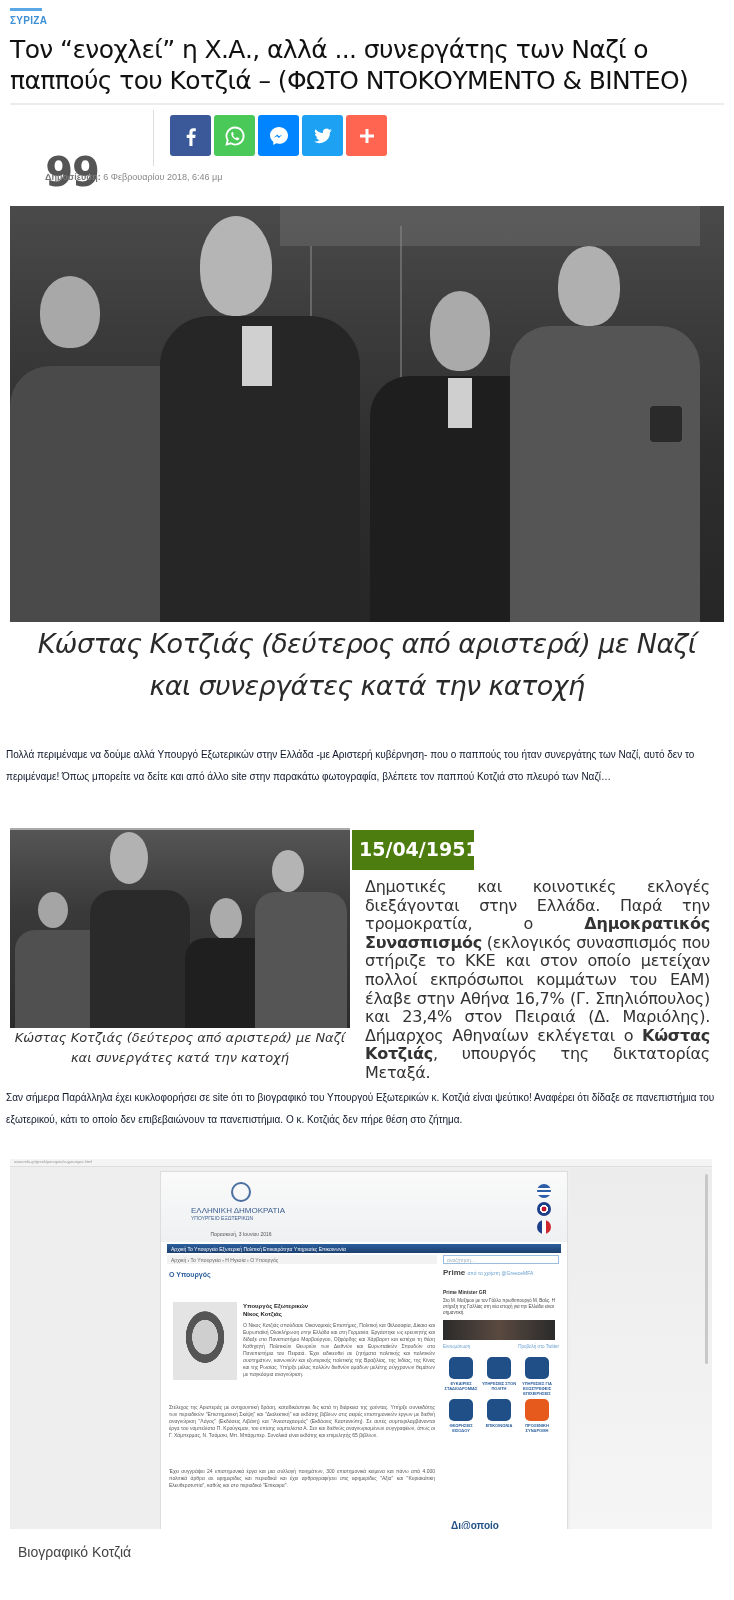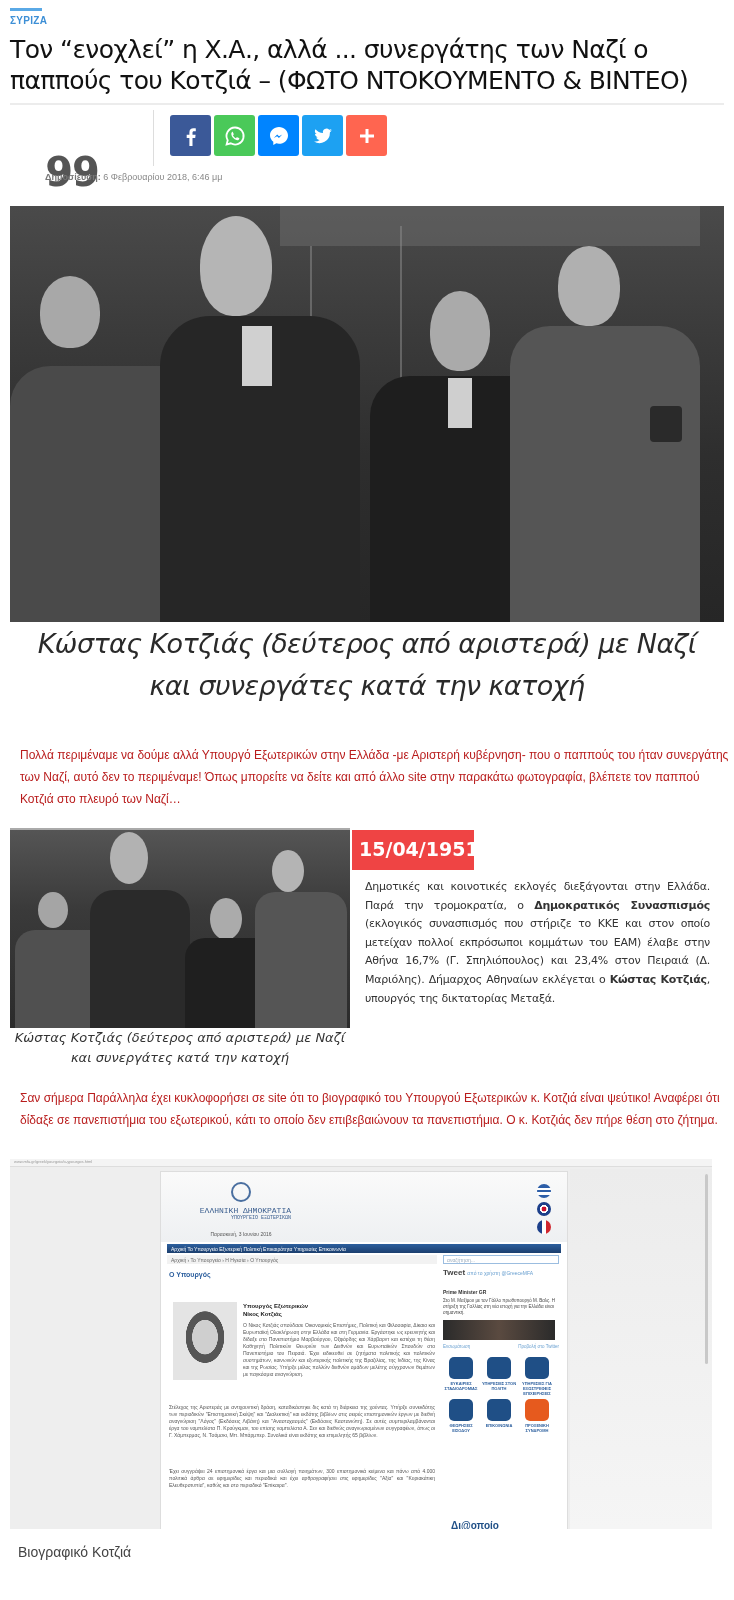--- a/index.html
+++ b/index.html
@@ -23,33 +23,33 @@
   .published { position: absolute; left: 10px; top: 172px; font-size: 9px; color: #888; margin-left: 35px; }
   .published b { color: #777; }
 
   .hero { position: absolute; left: 10px; top: 206px; width: 714px; height: 416px; overflow: hidden;
           background: linear-gradient(180deg, #4a4a4a 0%, #3b3b3b 30%, #2e2e2e 60%, #262626 100%); }
   .hero .bg-win { position: absolute; background: #555; opacity: 0.55; }
   .person { position: absolute; }
   .hero-caption-area { position: absolute; left: 10px; top: 622px; width: 714px; height: 95px; background: #fff; }
   .hero-cap { position: absolute; left: 0; width: 714px; text-align: center; font-size: 27px; font-style: italic; color: #2a2a2a; font-family: "DejaVu Sans", sans-serif; letter-spacing: -0.6px; }
 
-  .para { position: absolute; left: 20px; width: 714px; font-size: 12px; line-height: 22px; color: #b91c1c; }
+  .para { position: absolute; left: 6px; width: 714px; font-size: 10px; line-height: 22px; color: #0f172a; }
 
   .photo2 { position: absolute; left: 10px; top: 828px; width: 340px; height: 200px; overflow: hidden; background: linear-gradient(180deg,#555 0%,#3a3a3a 40%,#2b2b2b 100%); border-top: 2px solid #aaa; }
   .photo2-cap { position: absolute; left: 10px; top: 1028px; width: 340px; text-align: center; font-size: 13px; font-style: italic; color: #333; line-height: 20px; font-family: "DejaVu Sans", sans-serif; }
-  .date-badge { position: absolute; left: 352px; top: 830px; width: 122px; height: 40px; background: #ef4444; color: #fff; font-size: 19px; font-weight: bold; padding: 8px 0 0 7px; font-family: "DejaVu Sans", sans-serif; }
-  .side-text { position: absolute; left: 365px; top: 878px; width: 345px; font-size: 11px; line-height: 18.6px; color: #333; text-align: justify; font-family: "DejaVu Sans", sans-serif; letter-spacing: -0.25px; }
+  .date-badge { position: absolute; left: 352px; top: 830px; width: 122px; height: 40px; background: #4d7c0f; color: #fff; font-size: 19px; font-weight: bold; padding: 8px 0 0 7px; font-family: "DejaVu Sans", sans-serif; }
+  .side-text { position: absolute; left: 365px; top: 878px; width: 345px; font-size: 16px; line-height: 18.6px; color: #333; text-align: justify; font-family: "DejaVu Sans", sans-serif; letter-spacing: -0.25px; }
 
   .shot { position: absolute; left: 10px; top: 1159px; width: 702px; height: 370px; background: #eeeeee; overflow: hidden; }
   .shot .urlbar { position: absolute; left: 0; top: 0; width: 702px; height: 8px; background: #f4f4f4; border-bottom: 1px solid #ddd; font-size: 4px; color: #999; padding-left: 4px; }
   .shot .page { position: absolute; left: 150px; top: 12px; width: 408px; height: 360px; background: #fff; border: 1px solid #ddd; }
   .shot .hdr { position: absolute; left: 0; top: 0; width: 406px; height: 70px; background: linear-gradient(180deg,#fafafa,#eef0f2); }
   .shot .emblem { position: absolute; left: 70px; top: 10px; width: 20px; height: 20px; border: 2px solid #4a6fa0; border-radius: 50%; }
-  .shot .ministry { position: absolute; left: 30px; top: 34px; width: 100px; text-align: right; font-size: 8px; color: #3b5e8f; font-family: Liberation Mono, monospace; }
+  .shot .ministry { position: absolute; left: 30px; top: 34px; width: 100px; text-align: left; font-size: 8px; color: #3b5e8f; font-family: Liberation Sans, sans-serif; }
   .shot .ministry small { display: block; font-size: 5px; }
   .shot .sdate { position: absolute; left: 30px; top: 59px; width: 100px; text-align: center; font-size: 5px; color: #555; }
   .shot .nav { position: absolute; left: 6px; top: 72px; width: 394px; height: 9px; background: linear-gradient(180deg,#2c5f9e,#1c3f6e); font-size: 5px; color: #fff; padding: 2px 4px; white-space: nowrap; overflow: hidden; }
   .shot .crumb { position: absolute; left: 6px; top: 83px; width: 270px; height: 9px; background: #f2f2f2; font-size: 5px; color: #666; padding: 2px 4px; }
   .shot .search { position: absolute; left: 282px; top: 83px; width: 116px; height: 9px; border: 1px solid #9bbde0; font-size: 5px; color: #9ab; padding: 1px 3px; }
   .shot .h-min { position: absolute; left: 8px; top: 99px; font-size: 7px; font-weight: bold; color: #2c5f9e; }
   .shot .photo-min { position: absolute; left: 12px; top: 130px; width: 64px; height: 78px; background: radial-gradient(ellipse at 50% 45%, #cfcfcf 0 28%, #555 29% 42%, #e4e4e4 43%); }
   .shot .bio-title { position: absolute; left: 82px; top: 130px; font-size: 6px; font-weight: bold; color: #222; line-height: 8px; }
   .shot .bio { position: absolute; font-size: 5px; line-height: 7px; color: #555; text-align: justify; }
   .shot .sidebar { position: absolute; left: 282px; top: 96px; width: 116px; }
@@ -187,21 +187,21 @@
     <div class="photo-min"></div>
     <div class="bio-title">
       <div>Υπουργός Εξωτερικών</div>
       <div>Νίκος Κοτζιάς</div>
     </div>
     <div class="bio" style="left:82px;top:150px;width:192px;">Ο Νίκος Κοτζιάς σπούδασε Οικονομικές Επιστήμες, Πολιτική και Φιλοσοφία, Δίκαιο και Ευρωπαϊκή Ολοκλήρωση στην Ελλάδα και στη Γερμανία. Εργάστηκε ως ερευνητής και δίδαξε στο Πανεπιστήμιο Μαρβούργου, Οξφόρδης και Χάρβαρντ και κατέχει τη θέση Καθηγητή Πολιτικών Θεωριών των Διεθνών και Ευρωπαϊκών Σπουδών στο Πανεπιστήμιο του Πειραιά. Έχει ειδικευθεί σε ζητήματα πολιτικής και πολιτικών συστημάτων, κοινωνιών και εξωτερικής πολιτικής της Βραζιλίας, της Ινδίας, της Κίνας και της Ρωσίας. Υπήρξε μέλος πολλών διεθνών ομάδων μελέτης σύγχρονων θεμάτων με παγκόσμια αναγνώριση.</div>
     <div class="bio" style="left:8px;top:232px;width:266px;">Στέλεχος της Αριστεράς με αντιχουντική δράση, καταδικάστηκε δις κατά τη διάρκεια της χούντας. Υπήρξε συνεκδότης των περιοδικών "Επιστημονική Σκέψη" και "Διαλεκτική" και εκδότης βιβλίων στις σειρές επιστημονικών έργων με διεθνή αναγνώριση "Λόγος" (Εκδόσεις Λιβάνη) και "Αναστοχασμός" (Εκδόσεις Καστανιώτη). Σε αυτές συμπεριλαμβάνονται έργα του νομπελίστα Π. Κρούγκμαν, του επίσης νομπελίστα Α. Σεν και διεθνώς αναγνωρισμένων συγγραφέων, όπως οι Γ. Χάμπερμας, Ν. Τσόμσκι, Μπ. Μπάρμπερ. Συνολικά είναι εκδότης και επιμελητής 65 βιβλίων.</div>
     <div class="bio" style="left:8px;top:296px;width:266px;">Έχει συγγράψει 24 επιστημονικά έργα και μια συλλογή ποιημάτων, 300 επιστημονικά κείμενα και πάνω από 4.000 πολιτικά άρθρα σε εφημερίδες και περιοδικά και έχει αρθρογραφήσει στις εφημερίδες "Αξία" και "Κυριακάτικη Ελευθεροτυπία", καθώς και στο περιοδικό "Επίκαιρα".</div>
 
     <div class="sidebar">
-      <div class="tweet-h"><b>Tweet</b> <span>από το χρήστη @GreeceMFA</span></div>
+      <div class="tweet-h"><b>Prime</b> <span>από το χρήστη @GreeceMFA</span></div>
       <div style="font-size:5px;font-weight:bold;color:#333;margin-top:12px;">Prime Minister GR</div>
       <div style="font-size:4.5px;color:#444;line-height:6px;margin-top:3px;">Στο Μ. Μαξίμου με τον Γάλλο πρωθυπουργό Μ. Βαλς. Η στήριξη της Γαλλίας στη νέα εποχή για την Ελλάδα είναι σημαντική.</div>
       <div class="tw-photo"></div>
       <div style="display:flex;justify-content:space-between;font-size:4.5px;color:#6aa0d0;margin-top:4px;">
         <span>Ενσωμάτωση</span>
           <span>Προβολή στο Twitter</span>
       </div>
       <div class="icon-grid">
         <div class="gicon"><div class="sq"></div><span>ΕΥΚΑΙΡΙΕΣ ΣΤΑΔΙΟΔΡΟΜΙΑΣ</span></div>
         <div class="gicon"><div class="sq"></div><span>ΥΠΗΡΕΣΙΕΣ ΣΤΟΝ ΠΟΛΙΤΗ</span></div>

